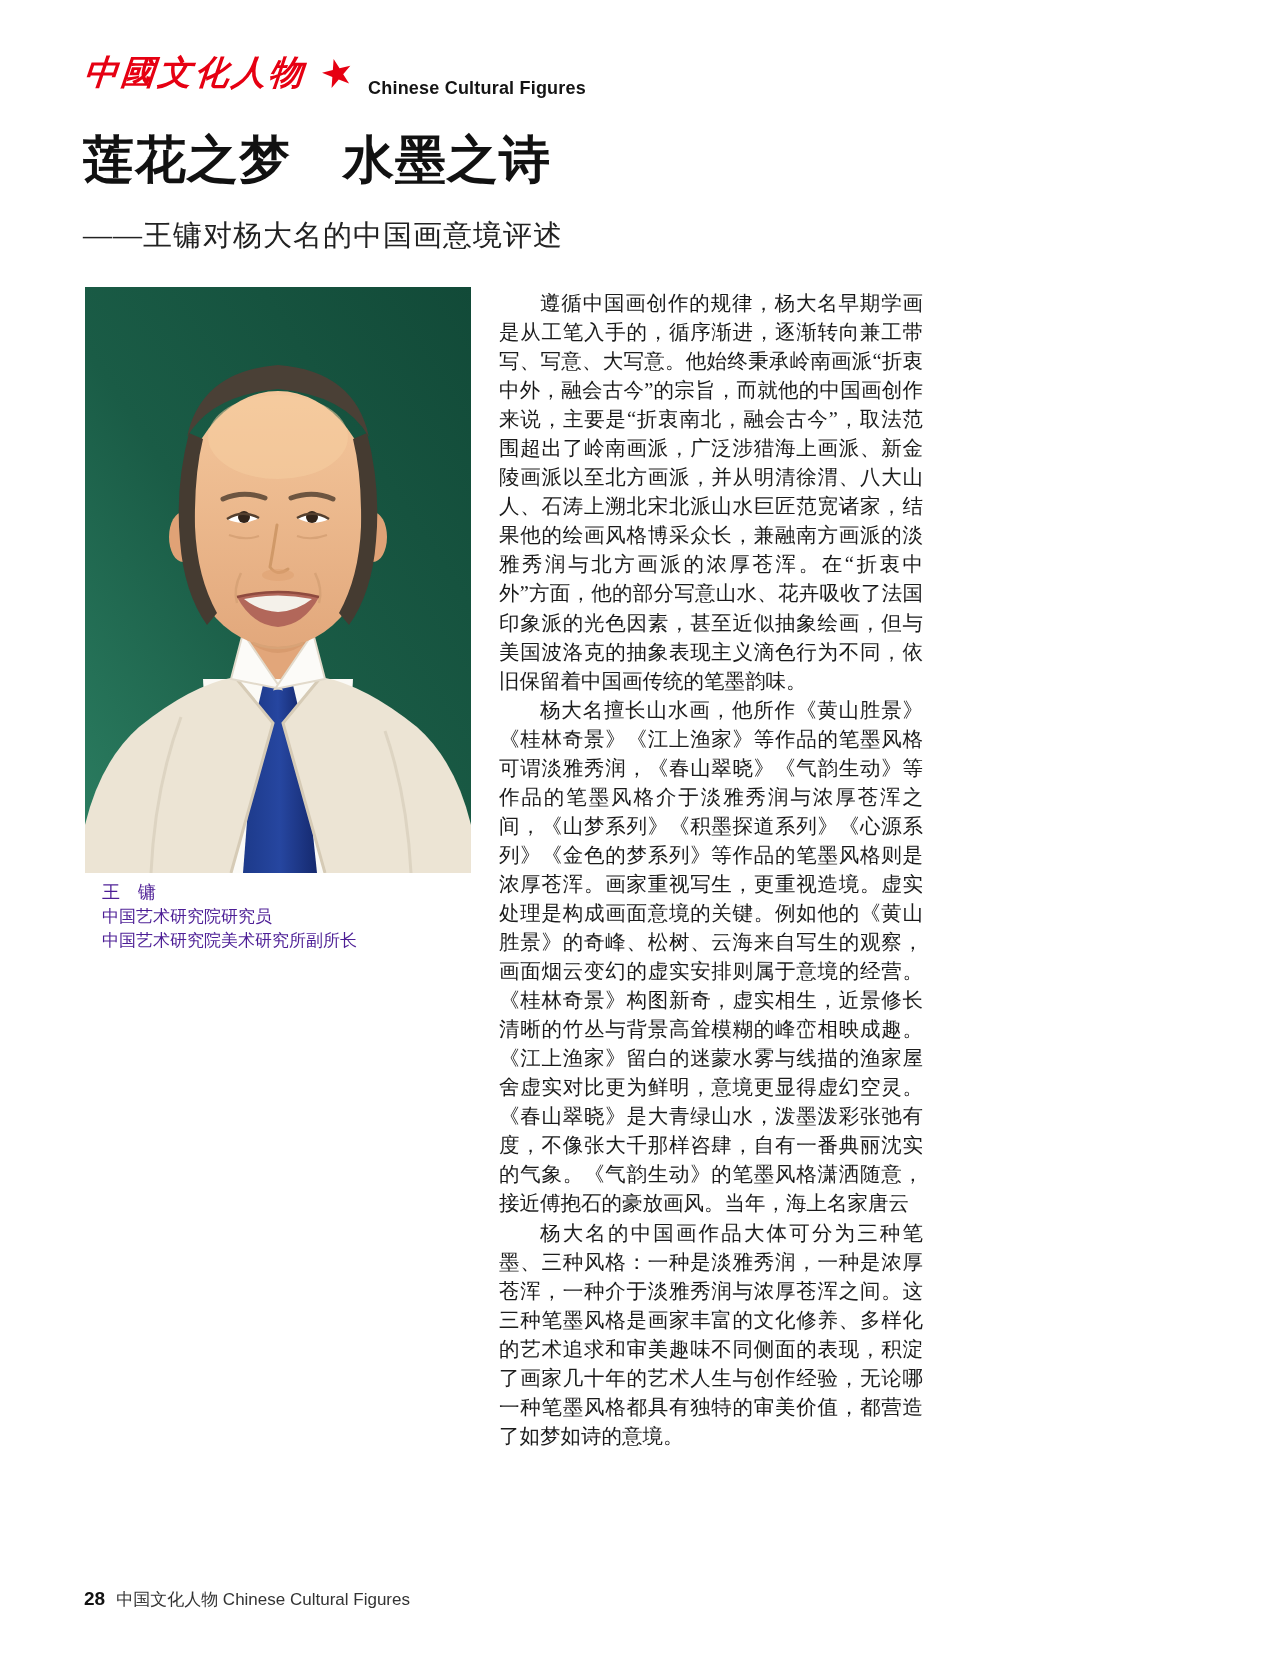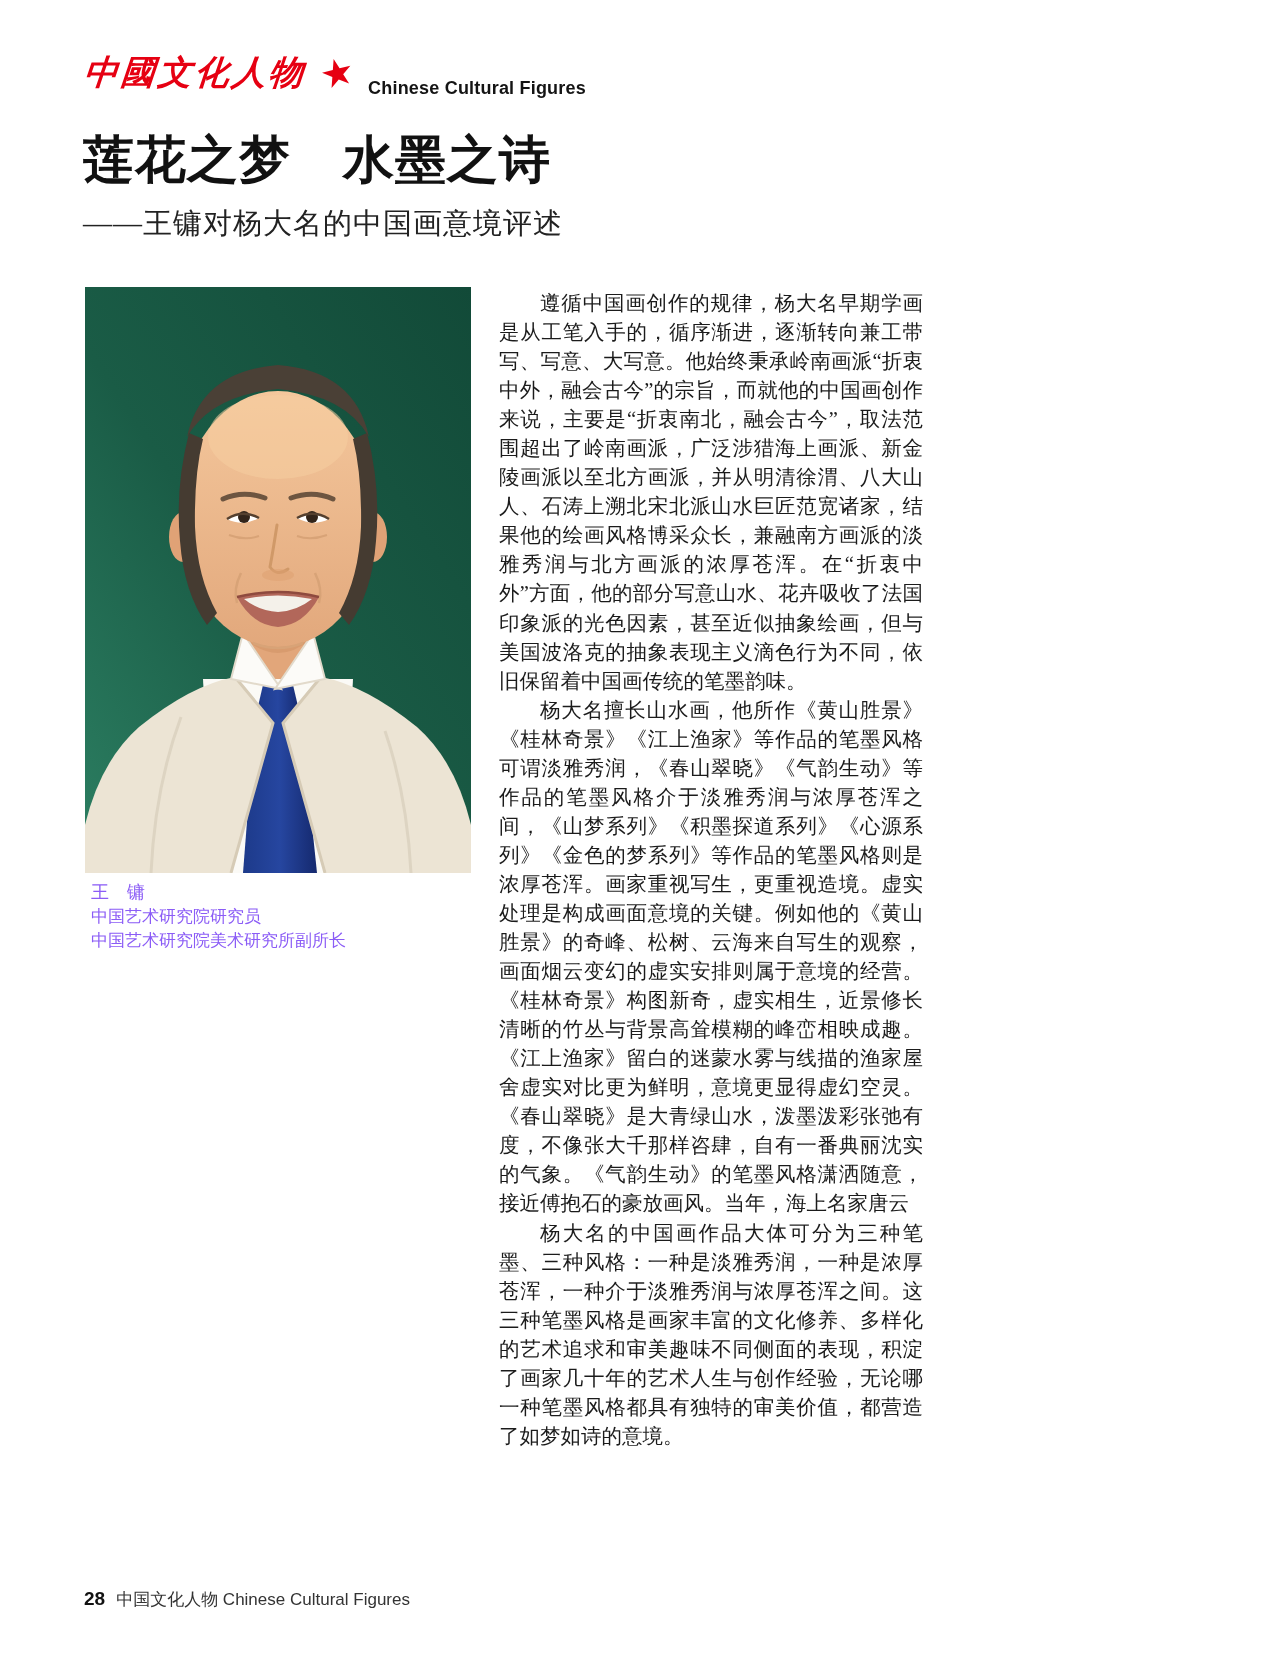--- a/index.html
+++ b/index.html
@@ -12,30 +12,30 @@
   .header { position:absolute; left:84px; top:46px; display:flex; align-items:center; gap:12px; }
   .logo-cn {
     color:#e60012; font-size:34px; font-weight:900; font-style:italic;
     letter-spacing:3px; transform:skewX(-5deg); font-family:"DejaVu Serif",serif;
   }
   .logo-star { color:#e60012; font-size:38px; line-height:1; transform:rotate(-14deg); margin:0 2px; }
   .logo-en { color:#141414; font-size:18px; font-weight:bold; font-family:"Liberation Sans","DejaVu Sans",sans-serif; letter-spacing:0.2px;margin-top:32px; }
 
   
   .title { position:absolute; left:83px; top:126px; margin:0; font-size:51px; font-weight:bold; color:#111; letter-spacing:1px; }
-  .subtitle { position:absolute; left:83px; top:204px; margin:0; font-size:29px; font-weight:normal; color:#222; letter-spacing:1px; }
+  .subtitle { position:absolute; left:83px; top:216px; margin:0; font-size:29px; font-weight:normal; color:#222; letter-spacing:1px; }
 
   
   .photo { position:absolute; left:85px; top:287px; width:386px; height:586px; }
   .photo svg { display:block; }
 
   
   .caption {
-    position:absolute; left:91px; top:880px; font-family:"Liberation Sans","DejaVu Sans",sans-serif;
-    font-size:17px; color:#8b5cf6; line-height:24px;
+    position:absolute; left:102px; top:880px; font-family:"Liberation Sans","DejaVu Sans",sans-serif;
+    font-size:17px; color:#4c1d95; line-height:24px;
   }
   .caption .cap-name { font-size:18px; margin-bottom:1px; }
 
   
   .body-left {
     position:absolute; left:85px; top:1004px; width:390px;
     font-size:19.5px; line-height:26.4px; text-align:justify; text-justify:inter-character;
   }
   .body-right {
     position:absolute; left:499px; top:289px; width:424px;

